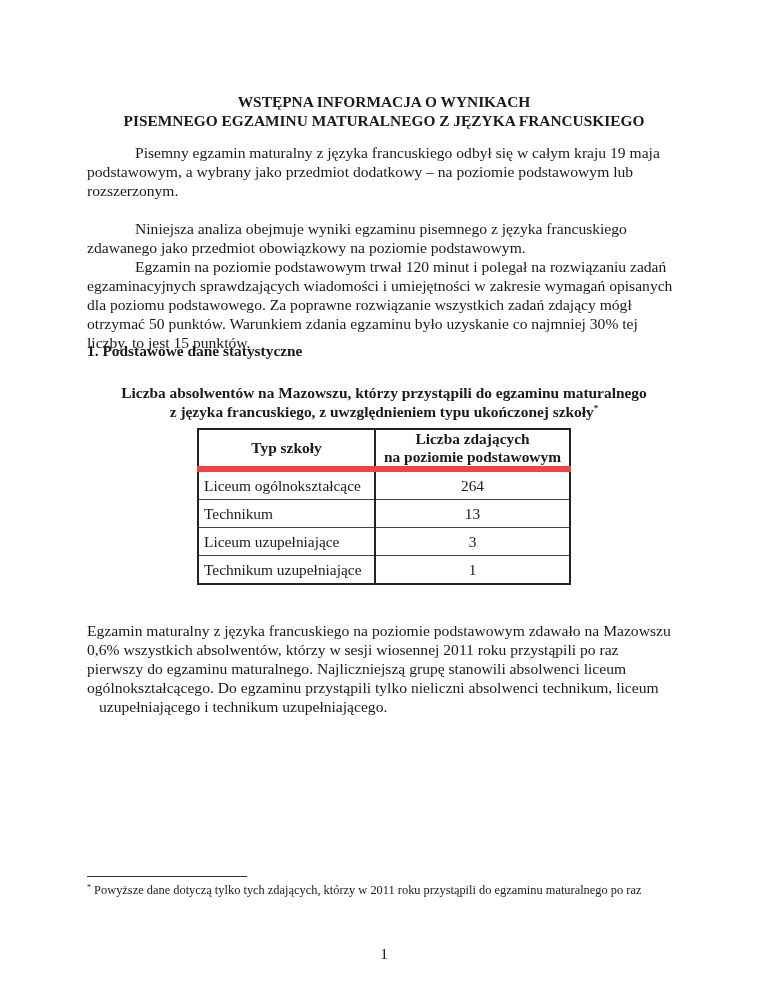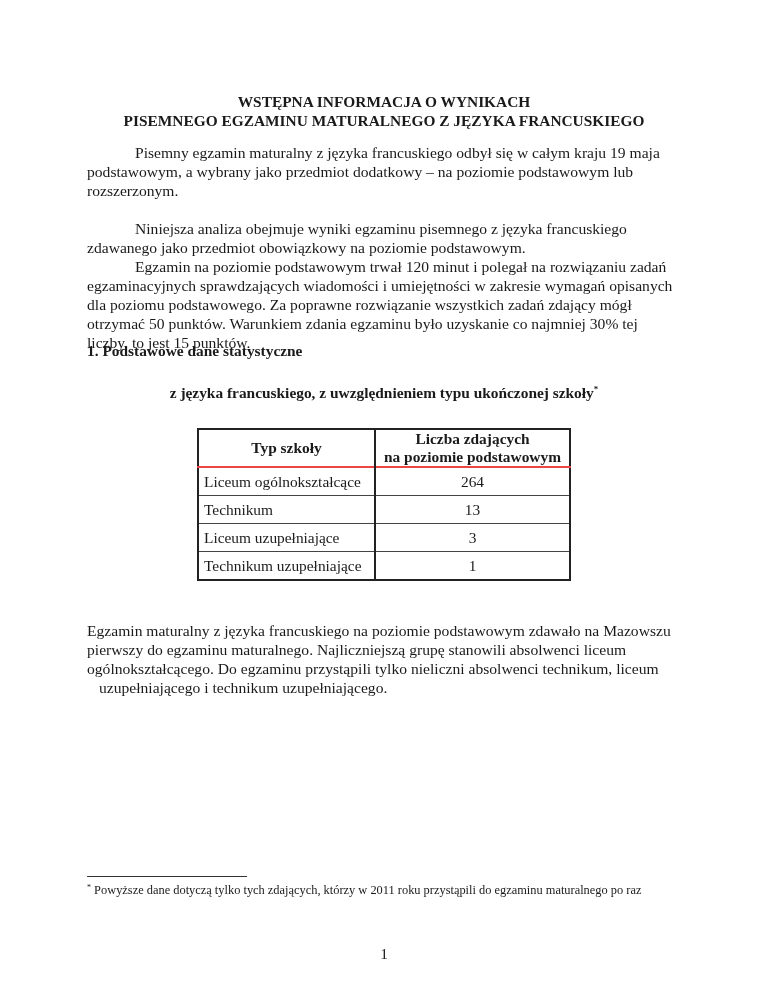--- a/index.html
+++ b/index.html
@@ -35,21 +35,21 @@
     border:2px solid #222;
   }
   table.stats th, table.stats td {
     border:1px solid #444; padding:0 5px; height:27px;
   }
   table.stats th { font-weight:bold; text-align:center; height:36px; line-height:18px; }
   table.stats .c1 { width:165px; text-align:left; }
   table.stats .c2 { width:183px; text-align:center; }
   table.stats th.c1 { text-align:center; }
   table.stats .divider { border-right:2px solid #222; }
-  table.stats thead tr { border-bottom:2px solid #ef4444; }
+  table.stats thead tr { border-bottom:6px solid #ef4444; }
   .footnote-rule {
     position:absolute; left:0; top:876px; width:160px; height:0;
     border-top:1.5px solid #333;
   }
   .footnote {
     position:absolute; left:0; top:883px; width:594px;
     font-size:12.4px; line-height:15px;
   }
   .footnote sup { font-size:8px; vertical-align:4px; line-height:0; }
   .footnote .cont { padding-left:6px; }
@@ -83,20 +83,21 @@
     <div style="padding-left:48px;">Egzamin na poziomie podstawowym trwał 120 minut i polegał na rozwiązaniu zadań</div>
     <div>egzaminacyjnych sprawdzających wiadomości i umiejętności w zakresie wymagań opisanych</div>
     <div>dla poziomu podstawowego. Za poprawne rozwiązanie wszystkich zadań zdający mógł</div>
     <div>otrzymać 50 punktów. Warunkiem zdania egzaminu było uzyskanie co najmniej 30% tej</div>
     <div style="text-align:left;">liczby, to jest 15 punktów.</div>
   </div>
 
   <div class="section-heading">1. Podstawowe dane statystyczne</div>
 
   <div class="table-caption">
+    <div>Liczba absolwentów na Mazowszu, którzy przystąpili do egzaminu maturalnego</div>
     <div><span>z języka francuskiego, z uwzględnieniem typu ukończonej szkoły</span><sup>*</sup></div>
   </div>
 
   <table class="stats">
     <thead>
       <tr>
         <th class="c1 divider">Typ szkoły</th>
         <th class="c2">
           <div>Liczba zdających</div>
           <div>na poziomie podstawowym</div>
@@ -118,20 +119,21 @@
       </tr>
       <tr>
         <td class="c1 divider">Technikum uzupełniające</td>
         <td class="c2">1</td>
       </tr>
     </tbody>
   </table>
 
   <div class="para p-block" style="top:621px;">
     <div>Egzamin maturalny z języka francuskiego na poziomie podstawowym zdawało na Mazowszu</div>
+    <div>0,6% wszystkich absolwentów, którzy w sesji wiosennej 2011 roku przystąpili po raz</div>
     <div>pierwszy do egzaminu maturalnego. Najliczniejszą grupę stanowili absolwenci liceum</div>
     <div>ogólnokształcącego. Do egzaminu przystąpili tylko nieliczni absolwenci technikum, liceum</div>
     <div style="text-align:left;margin-left:12px;">uzupełniającego i technikum uzupełniającego.</div>
   </div>
 
   <div class="footnote-rule"></div>
 
   <div class="footnote">
     <div><sup>*</sup> <span>Powyższe dane dotyczą tylko tych zdających, którzy w 2011 roku przystąpili do egzaminu maturalnego po raz</span></div>
   </div>

